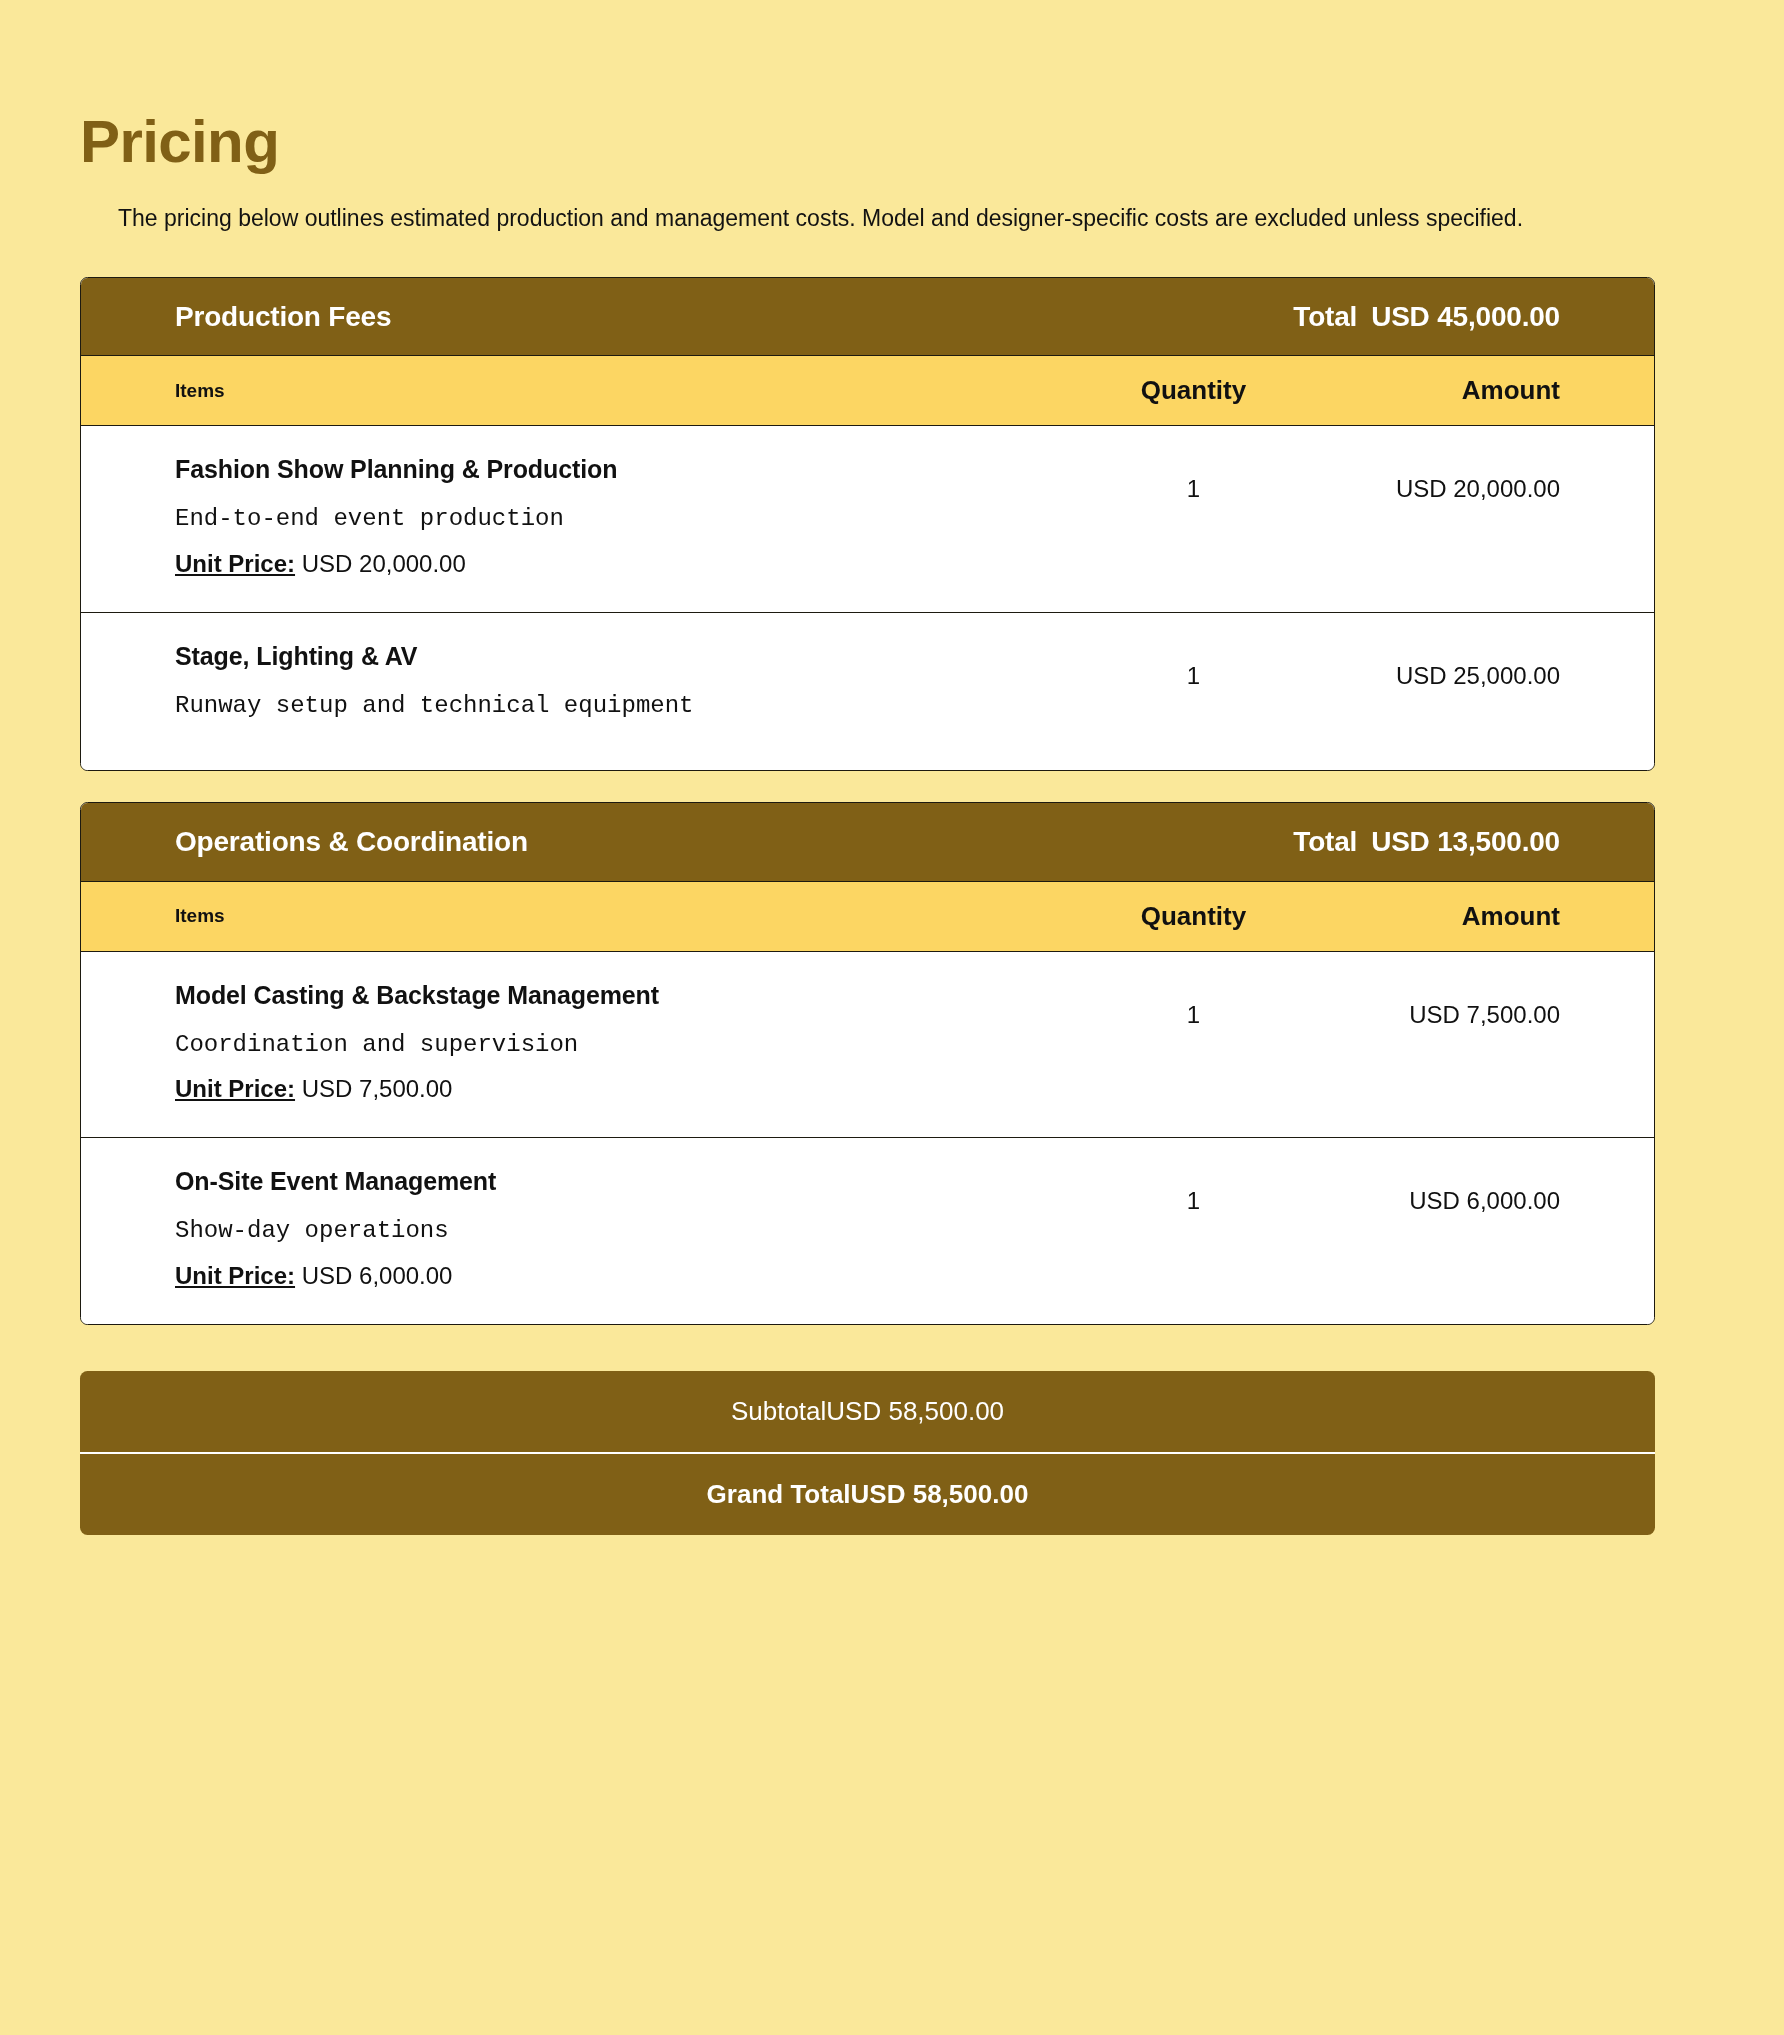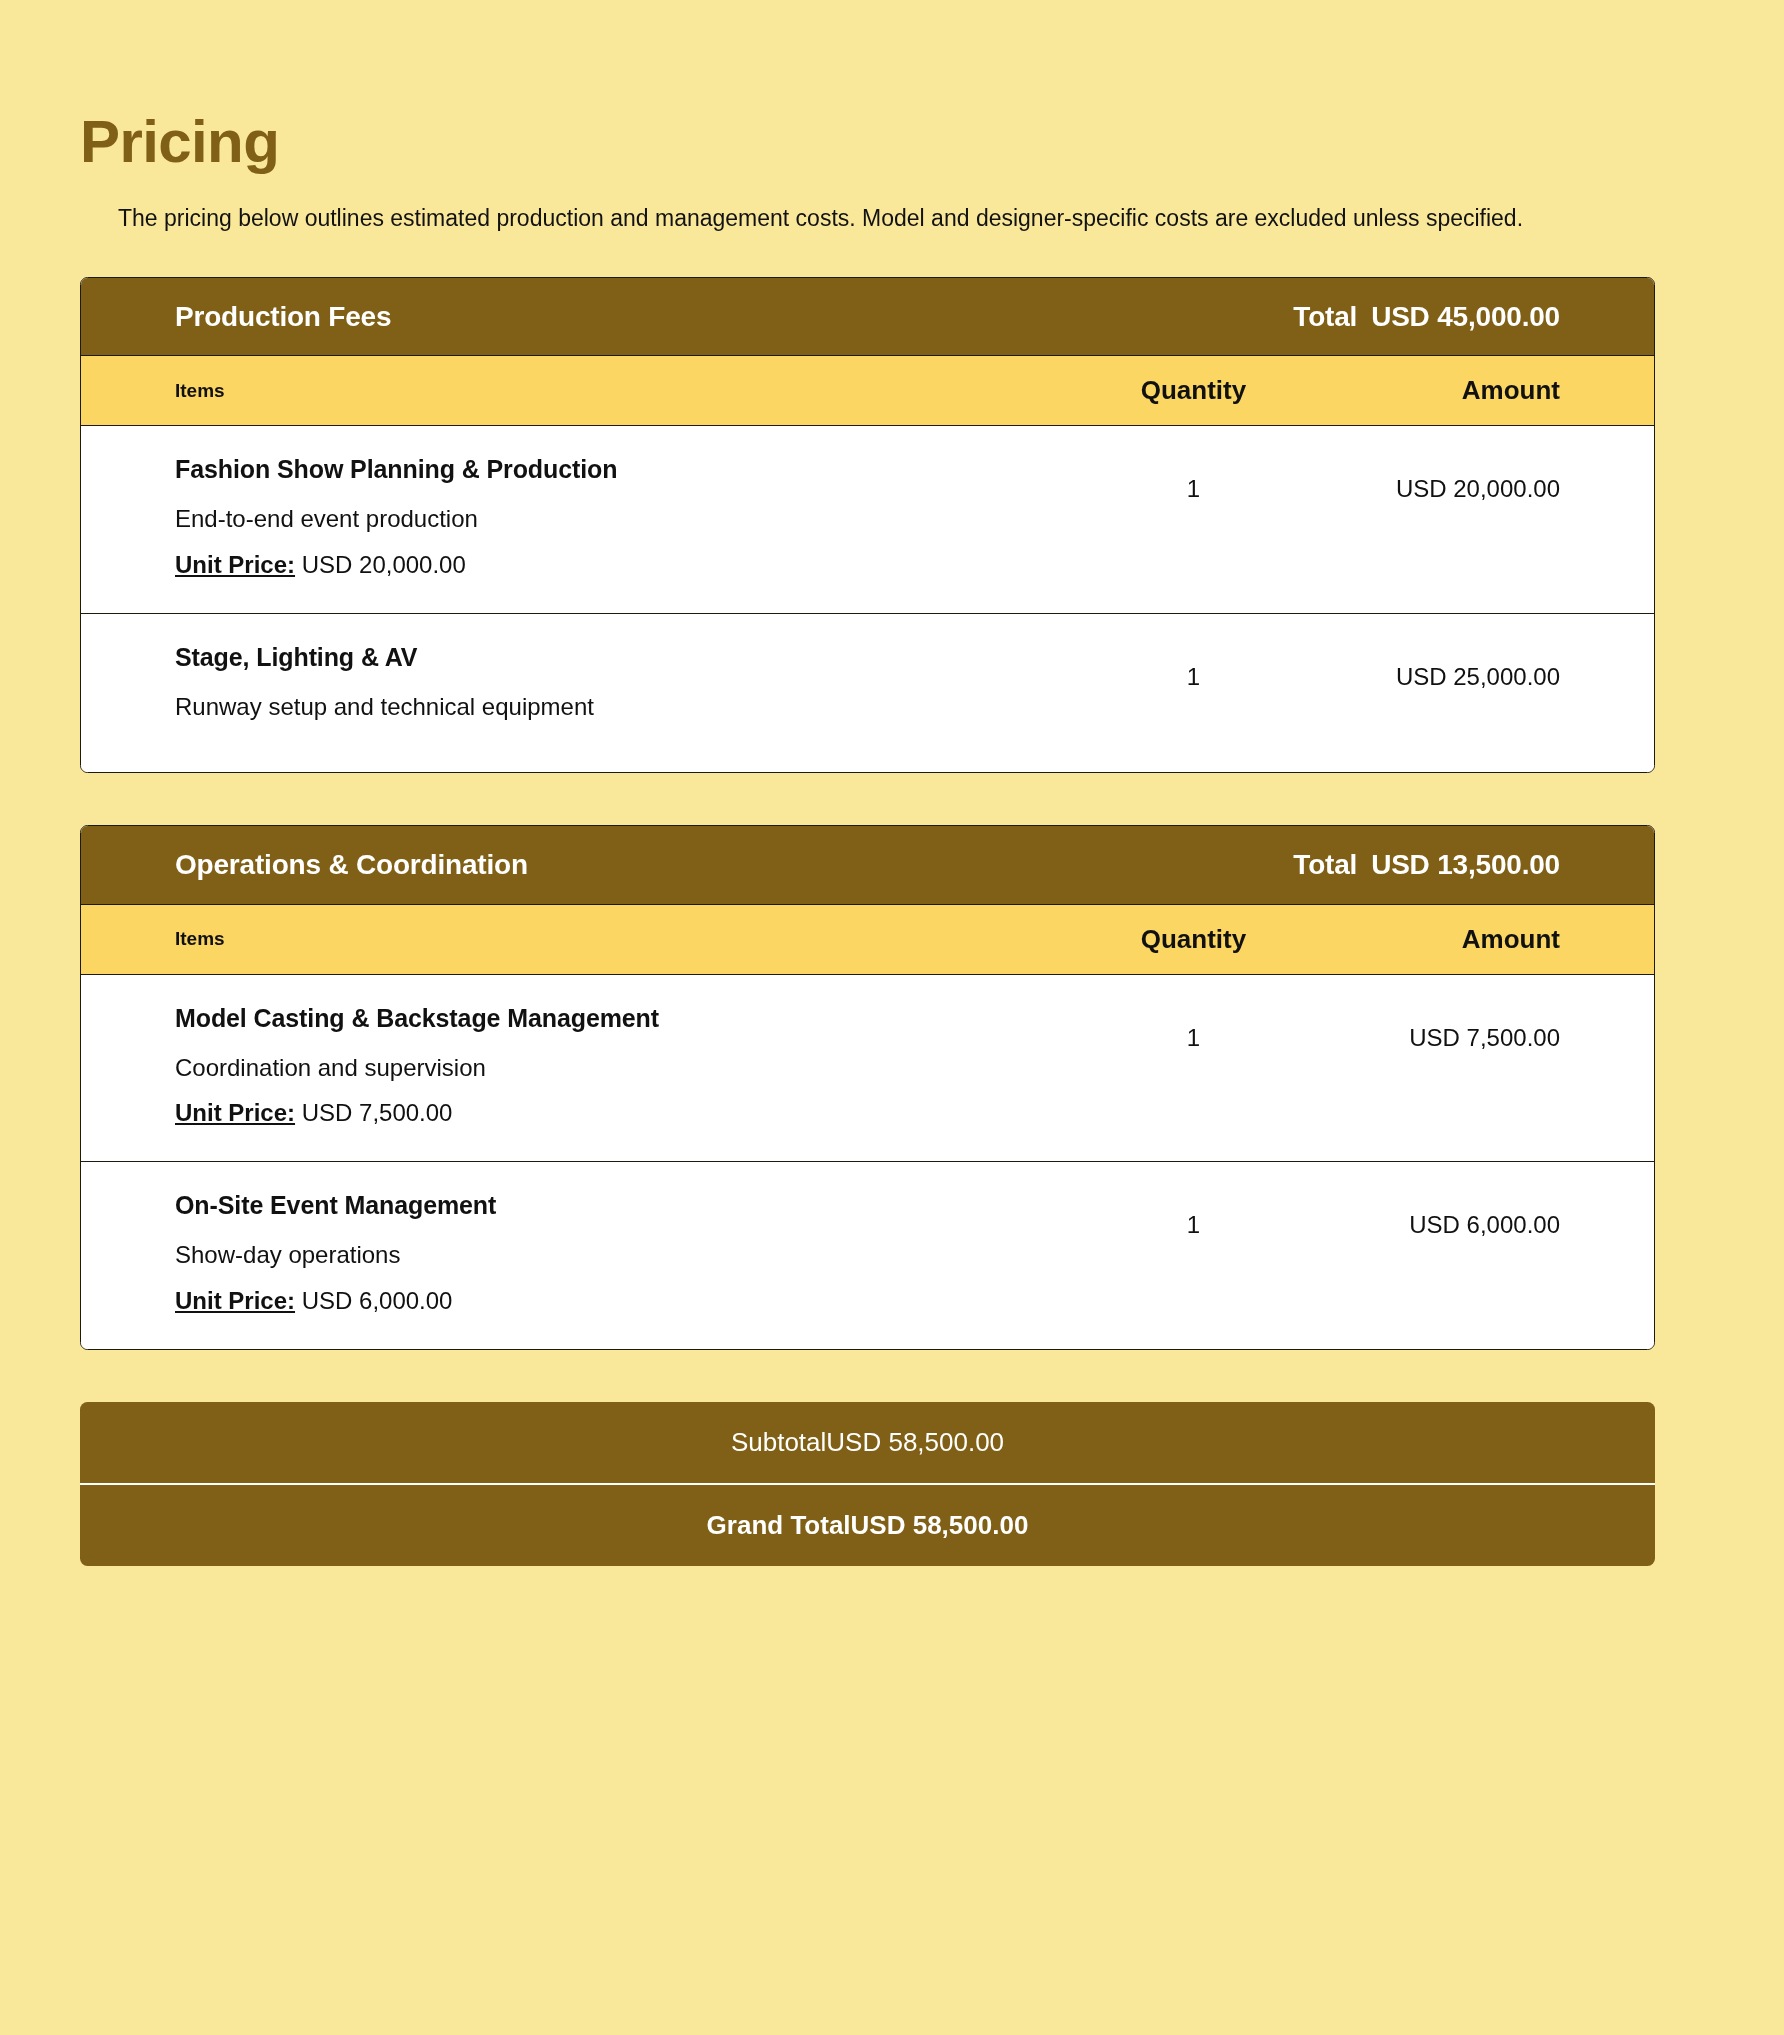--- a/index.html
+++ b/index.html
@@ -40,21 +40,21 @@
     margin-bottom: 41px;
     margin-left: 38px;
   }
 
   
   .section-card {
     border: 1.9px solid #1d1a10;
     border-radius: 7.5px;
     overflow: hidden;
     background: #ffffff;
-    margin-bottom: 52px;
+    margin-bottom: 31px;
   }
 
   .section-head {
     background: #806016;
     color: #ffffff;
     display: flex;
     align-items: center;
     justify-content: space-between;
     padding: 22.6px 94px 22.6px 94px;
     border-bottom: 1.9px solid #1d1a10;
@@ -101,20 +101,21 @@
   .item-name {
     font-size: 25px;
     font-weight: 700;
     letter-spacing: -0.1px;
     margin-bottom: 21px;
   }
   .item-desc {
     font-size: 24px;
     font-weight: 400;
     margin-bottom: 17.6px;
+    font-family: Liberation Mono, monospace;
   }
   .item-unit {
     font-size: 24px;
     font-weight: 400;
   }
   .item-unit .unit-label { font-weight: 700; text-decoration: underline; }
 
   .item-qty {
     width: 207px;
     text-align: center;

